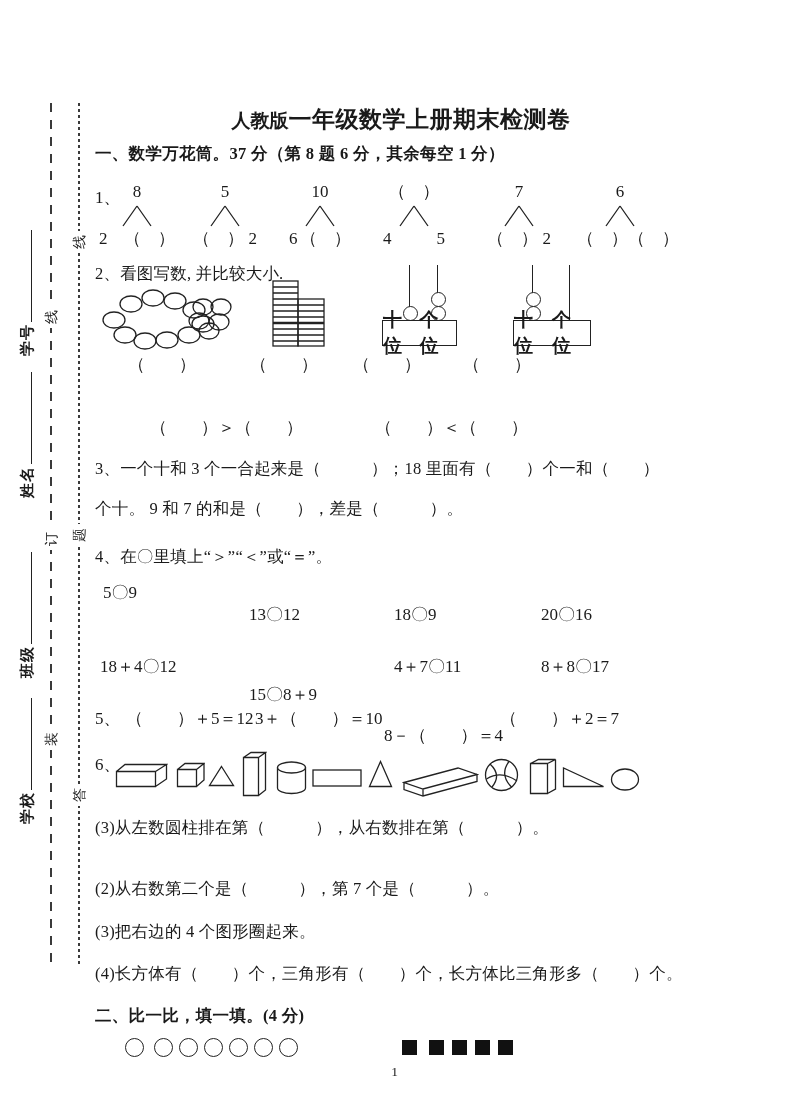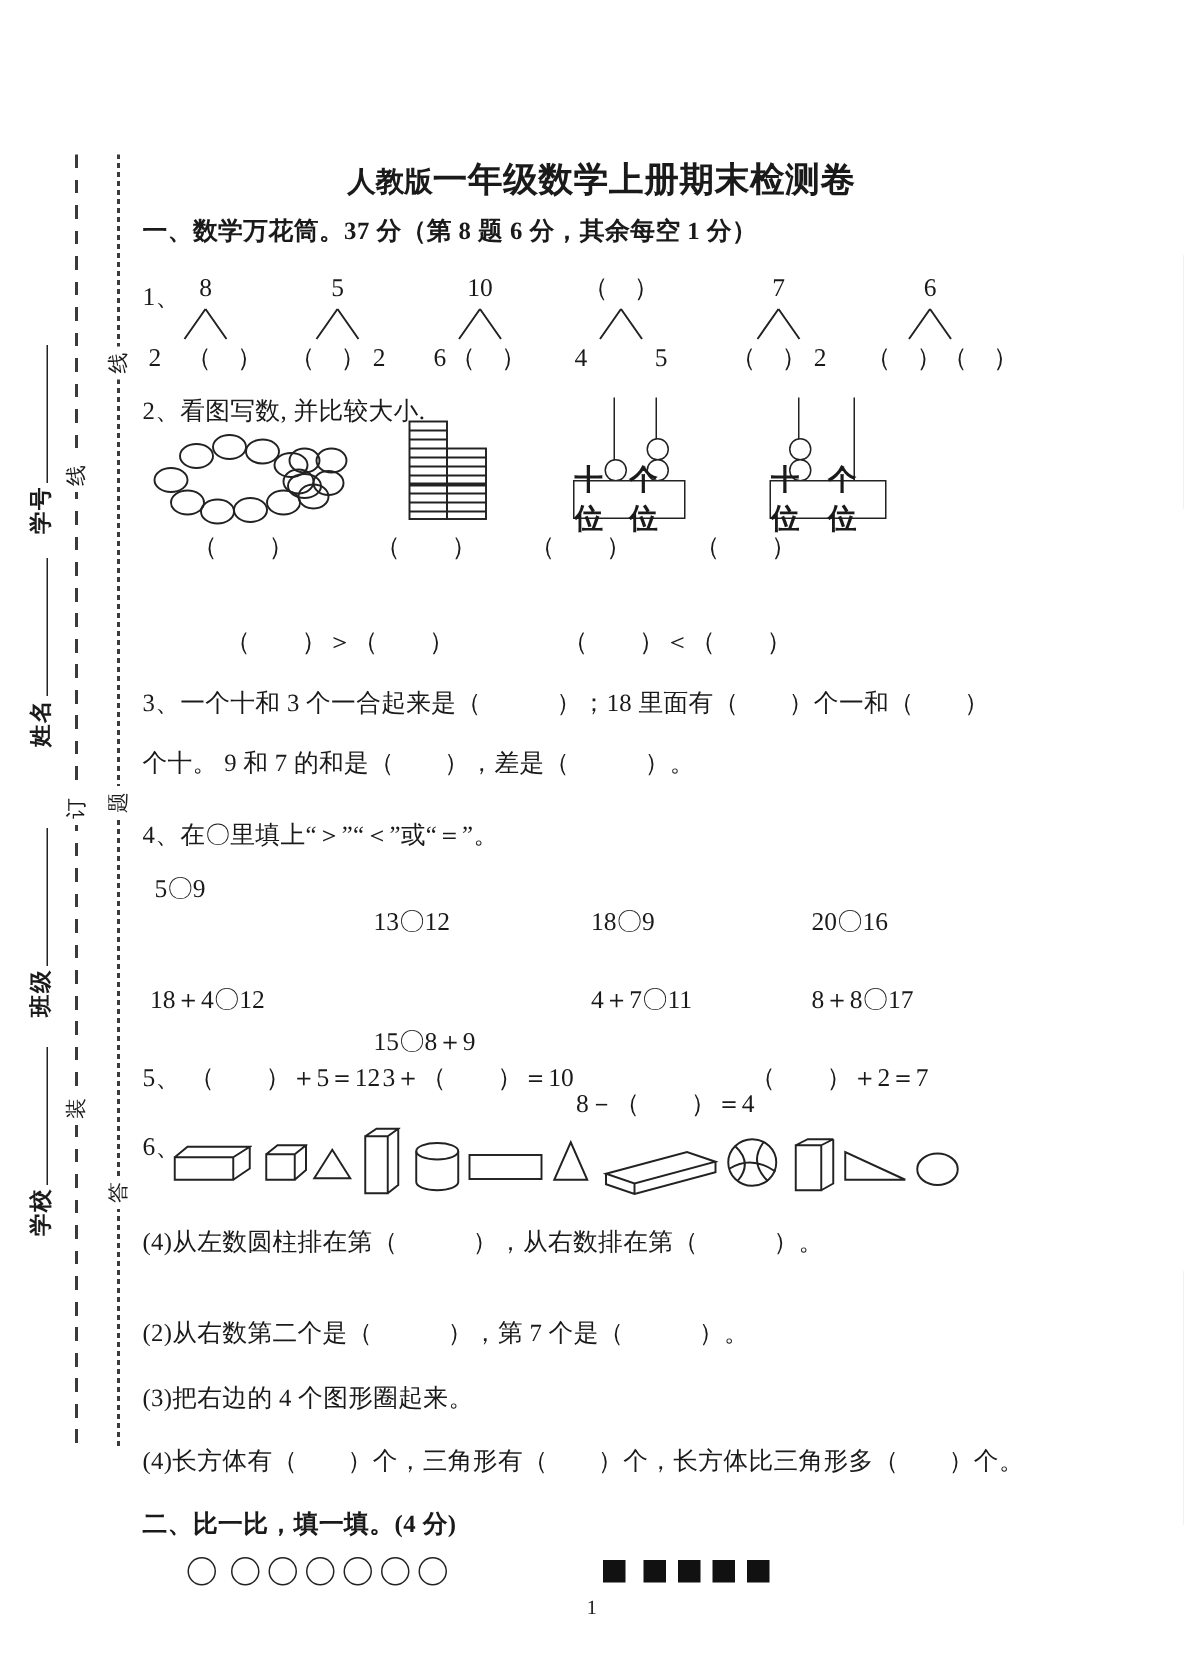--- a/index.html
+++ b/index.html
@@ -254,21 +254,21 @@
   <svg class="abs" style="left:529px;top:758px;" width="28" height="41">
     <path d="M1.5 5.5 H18.5 V35.5 H1.5 Z M1.5 5.5 L9.5 1.5 H26.5 L18.5 5.5 M18.5 35.5 L26.5 31 V1.5"></path>
   </svg>
   <svg class="abs" style="left:562px;top:766px;" width="43" height="22">
     <path d="M1.5 2 V20.5 H41.5 Z"></path>
   </svg>
   <svg class="abs" style="left:610px;top:768px;" width="30" height="23">
     <ellipse cx="15" cy="11.5" rx="13.5" ry="10.5"></ellipse>
   </svg>
 
-  <div class="abs qtext" style="left:95px;top:817px;">(4)从左数圆柱排在第（　　　），从右数排在第（　　　）。</div>
+  <div class="abs qtext" style="left:95px;top:817px;">(3)从左数圆柱排在第（　　　），从右数排在第（　　　）。</div>
   <div class="abs qtext" style="left:95px;top:878px;">(2)从右数第二个是（　　　），第 7 个是（　　　）。</div>
   <div class="abs qtext" style="left:95px;top:921px;">(3)把右边的 4 个图形圈起来。</div>
   <div class="abs qtext" style="left:95px;top:963px;">(4)长方体有（　　）个，三角形有（　　）个，长方体比三角形多（　　）个。</div>
 
   <div class="abs sec-head" style="left:95px;top:1005px;">二、比一比，填一填。(4 分)</div>
 
   <div class="abs" style="left:125px;top:1038px;white-space:nowrap;">
     <span class="circle-item"></span>
   <span class="circle-item"></span><span class="circle-item"></span><span class="circle-item"></span><span class="circle-item"></span><span class="circle-item"></span><span class="circle-item"></span></div>
   <div class="abs" style="left:402px;top:1040px;white-space:nowrap;">

